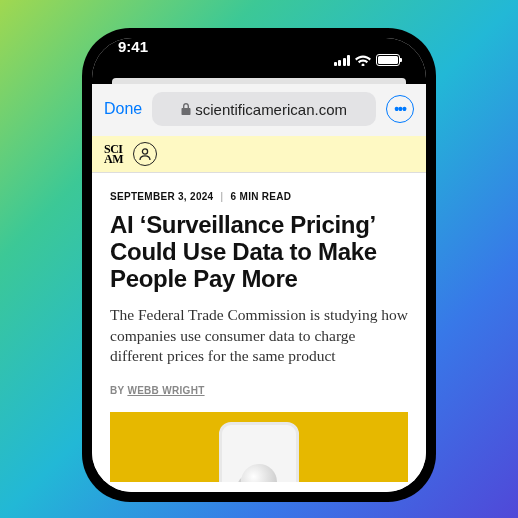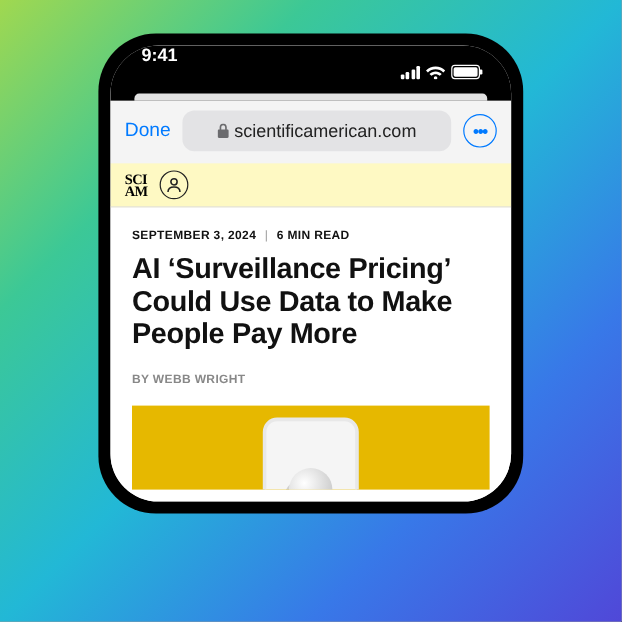--- a/index.html
+++ b/index.html
@@ -76,21 +76,21 @@
   }
   .logo { font-family: Georgia, serif; font-weight: 900; font-size: 12px; line-height: 0.85; letter-spacing: -0.5px; }
   .banner-text { flex:1; text-align:center; color:#0066cc; font-size:11px; font-weight:700; }
   .prof-btn { width:24px; height:24px; border:1.5px solid #222; border-radius:50%; display:flex; align-items:center; justify-content:center;}
   .article { background: #fff; padding: 18px 18px 10px 18px; }
   .meta { font-size: 10px; font-weight: 700; letter-spacing: 0.3px; color: #111; }
   .meta .sep { margin: 0 4px; color: #999; font-weight: 400; }
   .headline { font-size: 24px; line-height: 1.12; font-weight: 700; margin-top: 10px; letter-spacing: -0.3px; color:#111; }
   .dek { font-family: Georgia, serif; font-size: 15.5px; line-height: 1.35; margin-top: 12px; color: #333; }
   .byline { font-size: 10px; font-weight: 700; color: #888; margin-top: 18px; letter-spacing: 0.3px;}
-  .byline .name { }
+  .byline .name { text-decoration: underline; }
   .hero {
     margin-top: 16px; height: 70px; background: #e6b800;
     display: flex; justify-content: center; align-items: flex-start; overflow: hidden;
   }
   .hero-phone {
     width: 80px; height: 120px; background: #f5f5f5; border: 3px solid #e8e8e8;
     border-radius: 12px; margin-top: 10px; display:flex; align-items:center; justify-content:center;
   }
   .hero-phone .ball { width: 36px; height: 36px; border-radius: 50%; background: radial-gradient(circle at 35% 35%, #fff, #bbb); box-shadow: -8px 6px 0 -4px rgba(0,0,0,0.15);}
 </style>
@@ -142,20 +142,21 @@
       </div>
     </div>
 
     <div class="article">
       <div class="meta">
         <span>SEPTEMBER 3, 2024</span>
         <span class="sep">|</span>
         <span>6 MIN READ</span>
       </div>
       <h1 class="headline">AI ‘Surveillance Pricing’ Could Use Data to Make People Pay More</h1>
+      <p class="dek">The Federal Trade Commission is studying how companies use consumer data to charge different prices for the same product</p>
       <div class="byline">
         <span>BY </span><span class="name">WEBB WRIGHT</span>
       </div>
       <div class="hero">
         <div class="hero-phone">
             <div class="ball"></div>
           </div>
       </div>
     </div>
 

